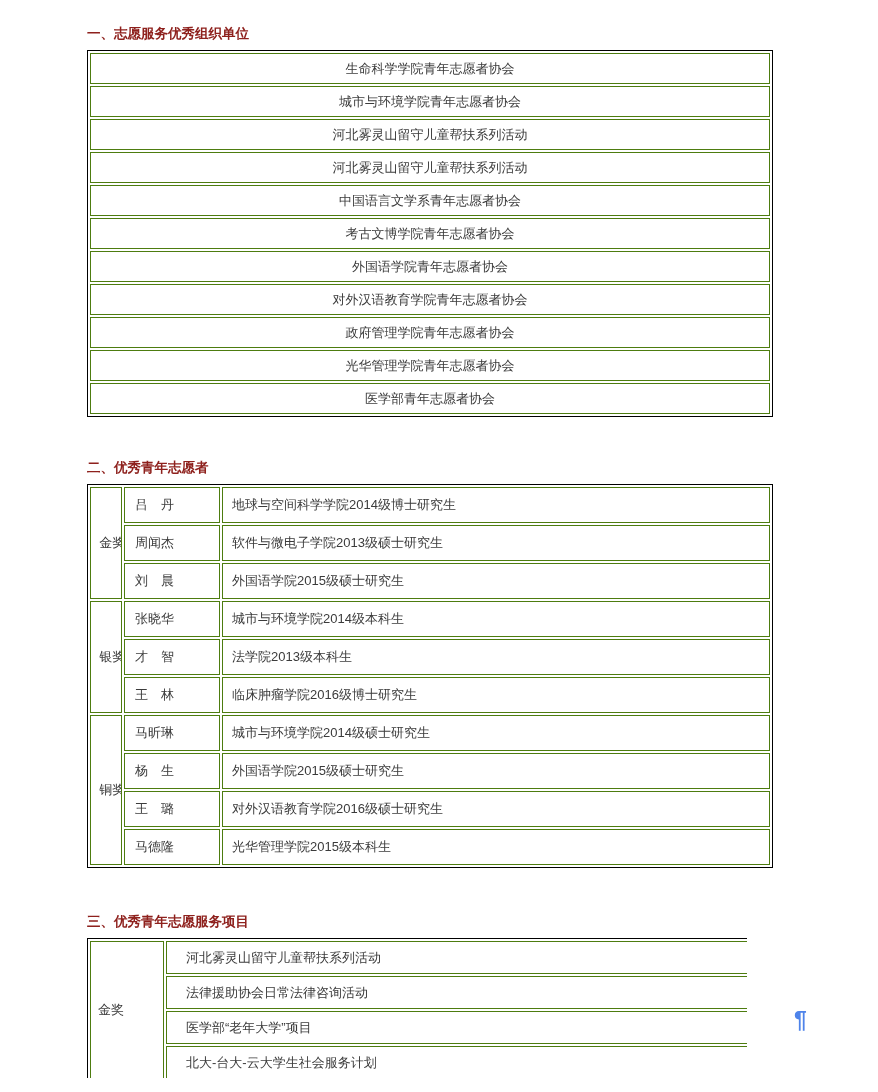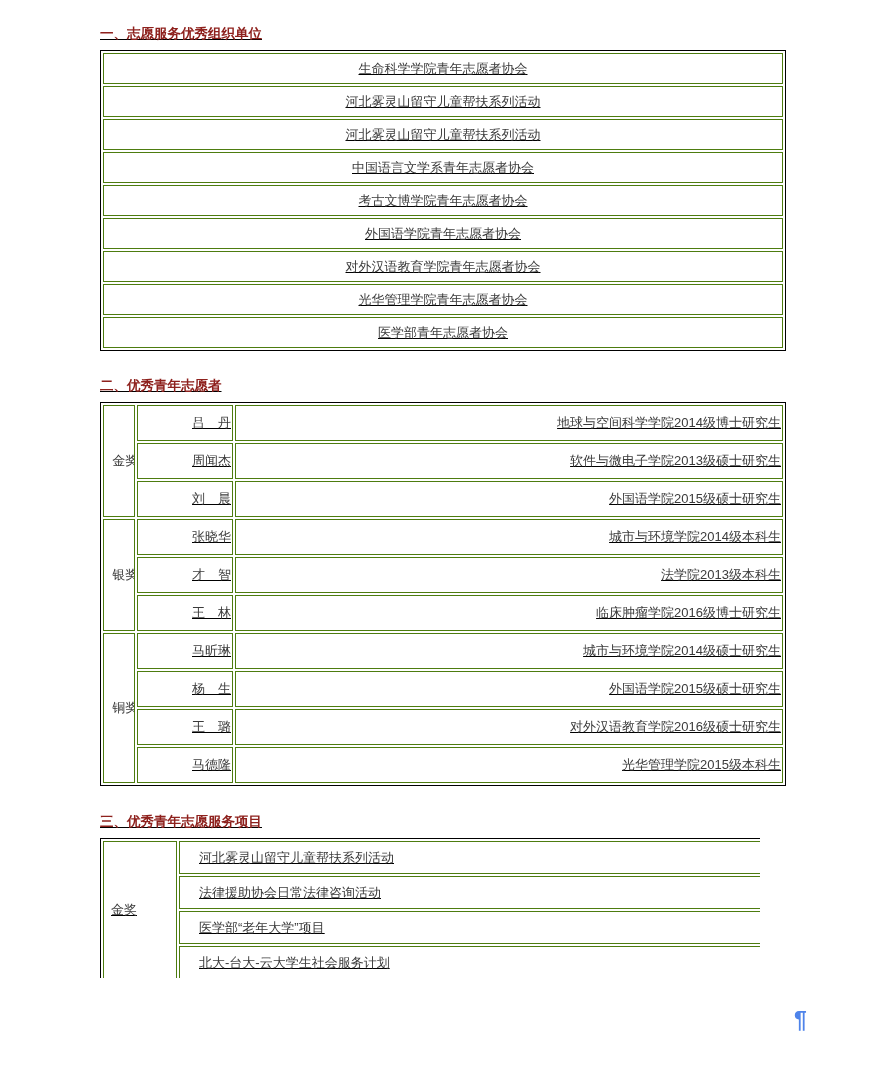--- a/index.html
+++ b/index.html
@@ -10,34 +10,33 @@
   }
   .page {
     position: relative;
     width: 878px;
     height: 1092px;
     background: #ffffff;
     overflow: hidden;
   }
   .content {
     position: absolute;
-    left: 100px;
+    left: 87px;
     top: 26px;
     width: 660px;
-    text-decoration: underline;
   }
   .sec-title {
     font-size: 13.5px;
     font-weight: bold;
     color: #8e211d;
     line-height: 16px;
     margin: 0 0 8px 0;
   }
-  .sec-title.t2 { margin-top: 27px; }
-  .sec-title.t3 { margin-top: 28px; }
+  .sec-title.t2 { margin-top: 43px; }
+  .sec-title.t3 { margin-top: 46px; }
   table.doc {
     border-collapse: separate;
     border-spacing: 2px;
     border: 1px solid #000;
     width: 686px;
     table-layout: fixed;
     margin: 0;
   }
   table.doc td {
     border: 1px solid #4d7c0f;
@@ -47,21 +46,21 @@
     overflow: hidden;
     white-space: nowrap;
   }
   
   table.orgs td {
     height: 27px;
     text-align: center;
     vertical-align: middle;
   }
   
-  table.volunteers td { height: 32px; vertical-align: middle; text-align: right; }
+  table.volunteers td { height: 32px; vertical-align: middle; }
   table.volunteers td.award {
     text-align: center;
     vertical-align: middle;
   }
   .vstack {
     display: inline-block;
     width: 1.05em;
     line-height: 32px;
     text-align: center;
     word-break: break-all;
@@ -89,36 +88,42 @@
 <div class="page">
   <div class="content">
 
     <div class="sec-title">一、志愿服务优秀组织单位</div>
     <table class="doc orgs">
       <tbody>
         <tr>
             <td>生命科学学院青年志愿者协会</td>
           </tr>
         <tr>
+            <td>城市与环境学院青年志愿者协会</td>
+          </tr>
+        <tr>
             <td>河北雾灵山留守儿童帮扶系列活动</td>
           </tr>
         <tr>
             <td>河北雾灵山留守儿童帮扶系列活动</td>
           </tr>
         <tr>
             <td>中国语言文学系青年志愿者协会</td>
           </tr>
         <tr>
             <td>考古文博学院青年志愿者协会</td>
           </tr>
         <tr>
             <td>外国语学院青年志愿者协会</td>
           </tr>
         <tr>
             <td>对外汉语教育学院青年志愿者协会</td>
+          </tr>
+        <tr>
+            <td>政府管理学院青年志愿者协会</td>
           </tr>
         <tr>
             <td>光华管理学院青年志愿者协会</td>
           </tr>
         <tr>
             <td>医学部青年志愿者协会</td>
           </tr>
       </tbody>
     </table>
 

